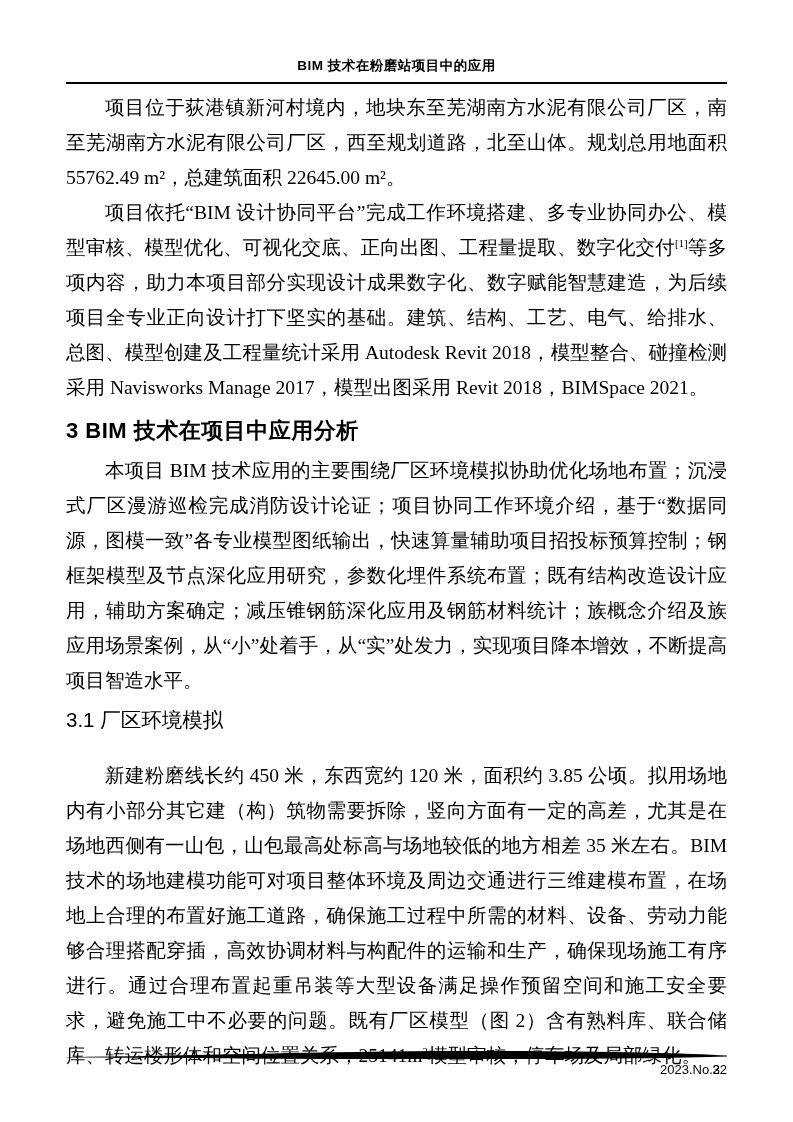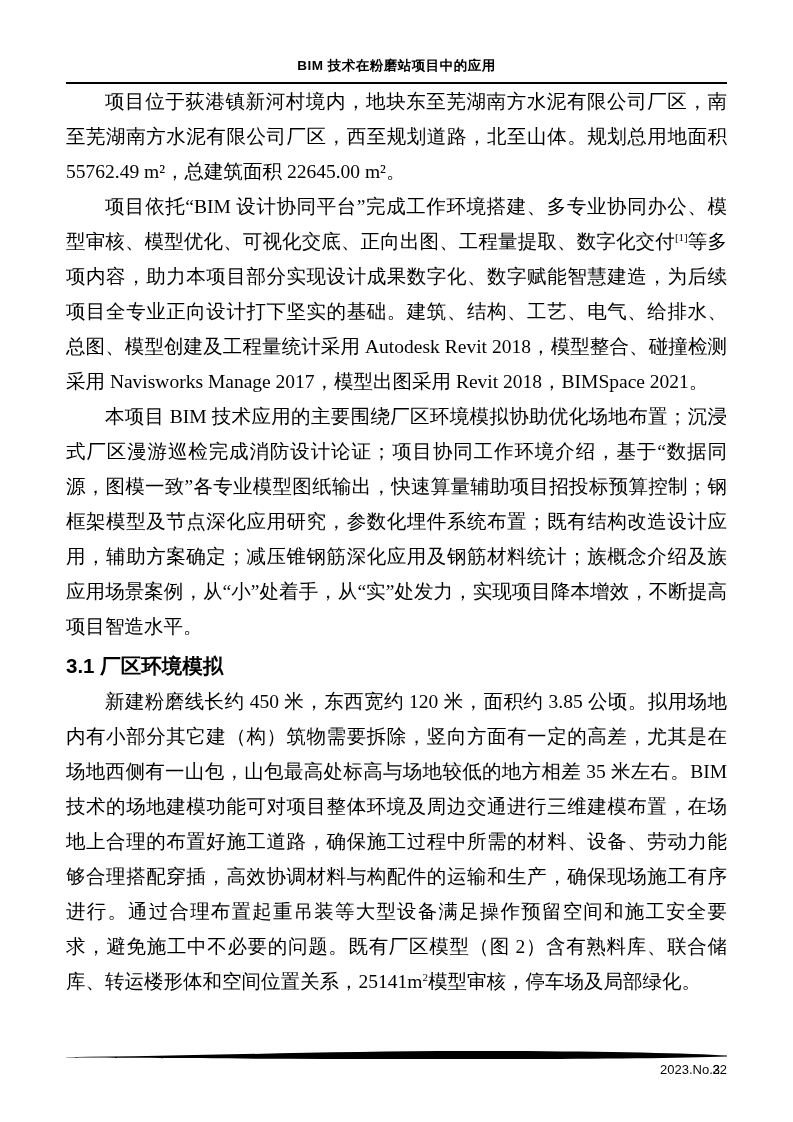--- a/index.html
+++ b/index.html
@@ -26,21 +26,21 @@
     line-height: 18px;
     letter-spacing: 0.5px;
   }
   .header-rule {
     position: absolute;
     top: 82px; left: 66px; width: 661px;
     border-top: 2px solid #000;
   }
   .doc-body {
     position: absolute;
-    top: 84px; left: 66px; width: 661px;
+    top: 90px; left: 66px; width: 661px;
   }
   .body-para {
     margin: 0;
     font-size: 19.5px;
     line-height: 35px;
     text-align: justify;
     text-justify: inter-ideograph;
     text-indent: 2em;
   }
   .body-para sup {
@@ -50,23 +50,23 @@
   }
   .sec-heading {
     margin: 12px 0 8px 0;
     font-family: "Liberation Sans", "DejaVu Sans", sans-serif;
     font-weight: bold;
     font-size: 22px;
     line-height: 28px;
     letter-spacing: 0.5px;
   }
   .subsec-heading {
-    margin: 8px 0 5px 0;
+    margin: 8px 0 25px 0;
     font-family: "Liberation Sans", "DejaVu Sans", sans-serif;
-    font-weight: bold;
+    font-weight: normal;
     font-size: 20.5px;
     line-height: 27px;
   }
   .footer-rule {
     position: absolute;
     top: 1050px; left: 66px; width: 661px; height: 10px;
   }
   .footer-rule svg { display: block; width: 661px; height: 10px; }
   .footer-row {
     position: absolute;
@@ -89,20 +89,21 @@
 
 <div class="page">
 
   <div class="running-header">BIM 技术在粉磨站项目中的应用</div>
 
   <div class="header-rule"></div>
 
   <main class="doc-body">
       <p class="body-para"><span>项目位于荻港镇新河村境内，地块东至芜湖南方水泥有限公司厂区，南至芜湖南方水泥有限公司厂区，西至规划道路，北至山体。规划总用地面积 55762.49 m²，总建筑面积 22645.00 m²。</span></p>
       <p class="body-para"><span>项目依托“BIM 设计协同平台”完成工作环境搭建、多专业协同办公、模型审核、模型优化、可视化交底、正向出图、工程量提取、数字化交付</span><sup>[1]</sup><span>等多项内容，助力本项目部分实现设计成果数字化、数字赋能智慧建造，为后续项目全专业正向设计打下坚实的基础。建筑、结构、工艺、电气、给排水、总图、模型创建及工程量统计采用 Autodesk Revit 2018，模型整合、碰撞检测采用 Navisworks Manage 2017，模型出图采用 Revit 2018，BIMSpace 2021。</span></p>
+      <h2 class="sec-heading">3  BIM 技术在项目中应用分析</h2>
       <p class="body-para"><span>本项目 BIM 技术应用的主要围绕厂区环境模拟协助优化场地布置；沉浸式厂区漫游巡检完成消防设计论证；项目协同工作环境介绍，基于“数据同源，图模一致”各专业模型图纸输出，快速算量辅助项目招投标预算控制；钢框架模型及节点深化应用研究，参数化埋件系统布置；既有结构改造设计应用，辅助方案确定；减压锥钢筋深化应用及钢筋材料统计；族概念介绍及族应用场景案例，从“小”处着手，从“实”处发力，实现项目降本增效，不断提高项目智造水平。</span></p>
       <h3 class="subsec-heading">3.1 厂区环境模拟</h3>
       <p class="body-para"><span>新建粉磨线长约 450 米，东西宽约 120 米，面积约 3.85 公顷。拟用场地内有小部分其它建（构）筑物需要拆除，竖向方面有一定的高差，尤其是在场地西侧有一山包，山包最高处标高与场地较低的地方相差 35 米左右。BIM 技术的场地建模功能可对项目整体环境及周边交通进行三维建模布置，在场地上合理的布置好施工道路，确保施工过程中所需的材料、设备、劳动力能够合理搭配穿插，高效协调材料与构配件的运输和生产，确保现场施工有序进行。通过合理布置起重吊装等大型设备满足操作预留空间和施工安全要求，避免施工中不必要的问题。既有厂区模型（图 2）含有熟料库、联合储库、转运楼形体和空间位置关系，25141m</span><sup>2</sup><span>模型审核，停车场及局部绿化。</span></p>
     </main>
 
   <div class="footer-rule">
     <svg viewBox="0 0 661 10" preserveAspectRatio="none" aria-hidden="true">
       <path d="M0,7.2 C120,6.2 260,1.2 400,1.0 C520,0.9 620,3.2 661,5.6
                L661,6.4 C600,8.6 470,9.2 330,9.0 C200,8.8 70,8.2 0,7.6 Z" fill="#000"></path>
     </svg>

